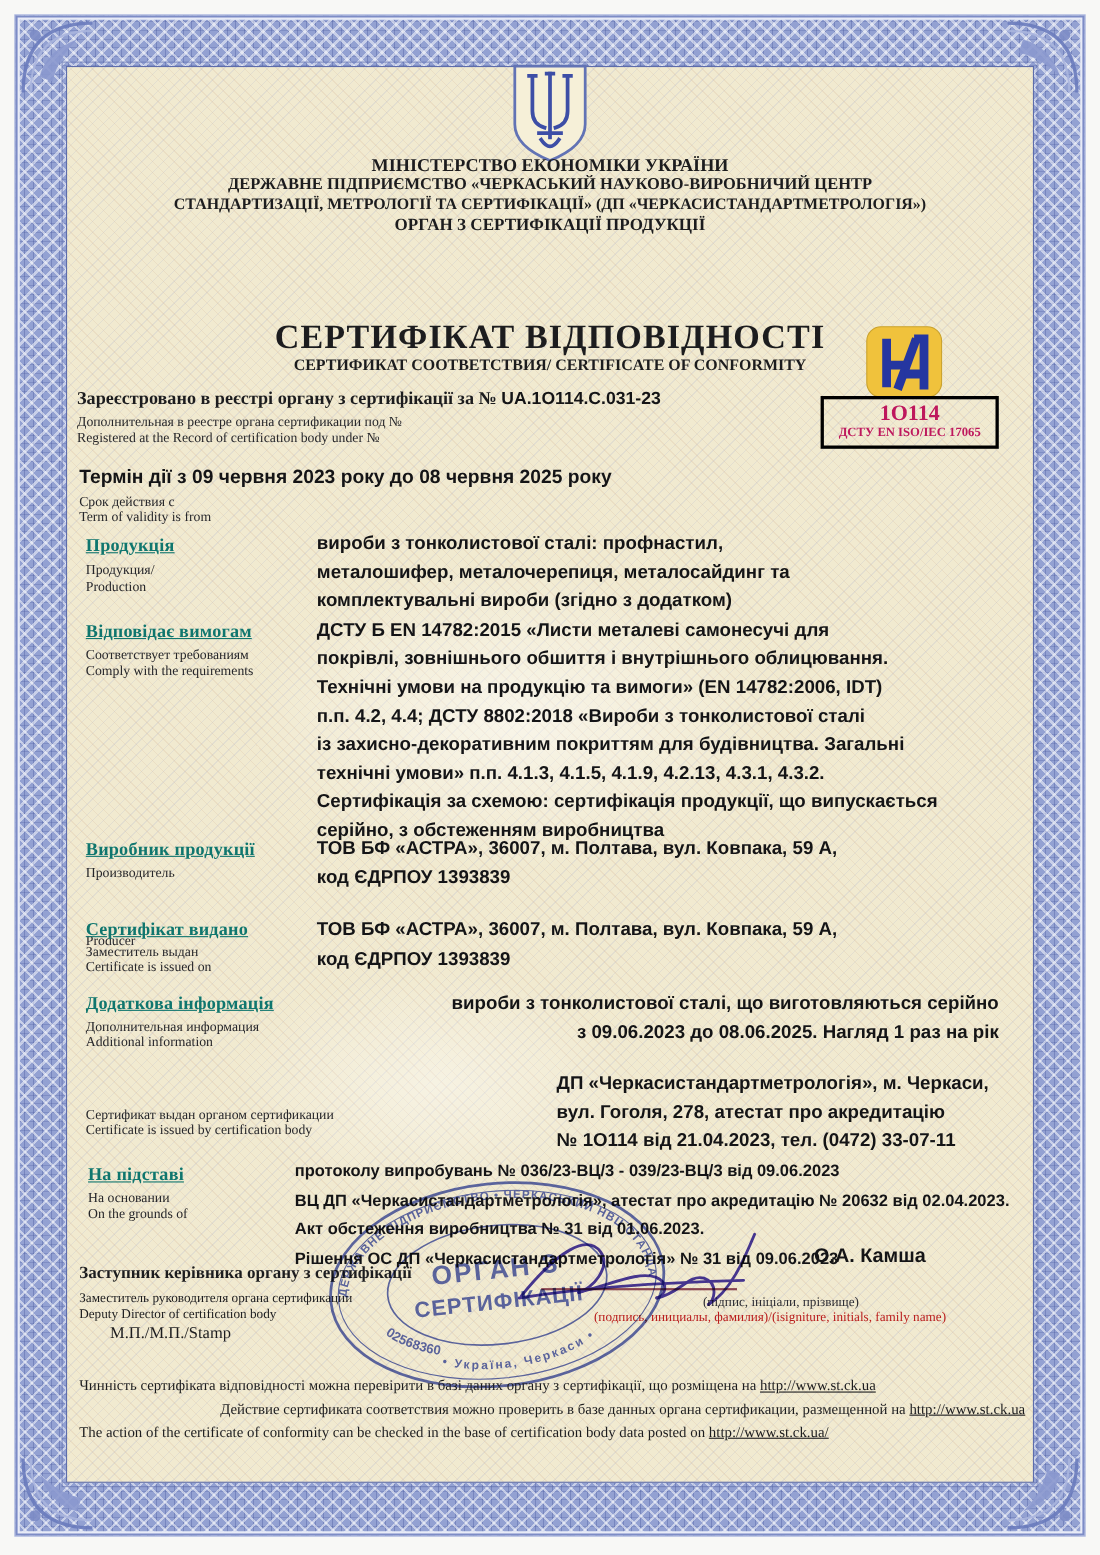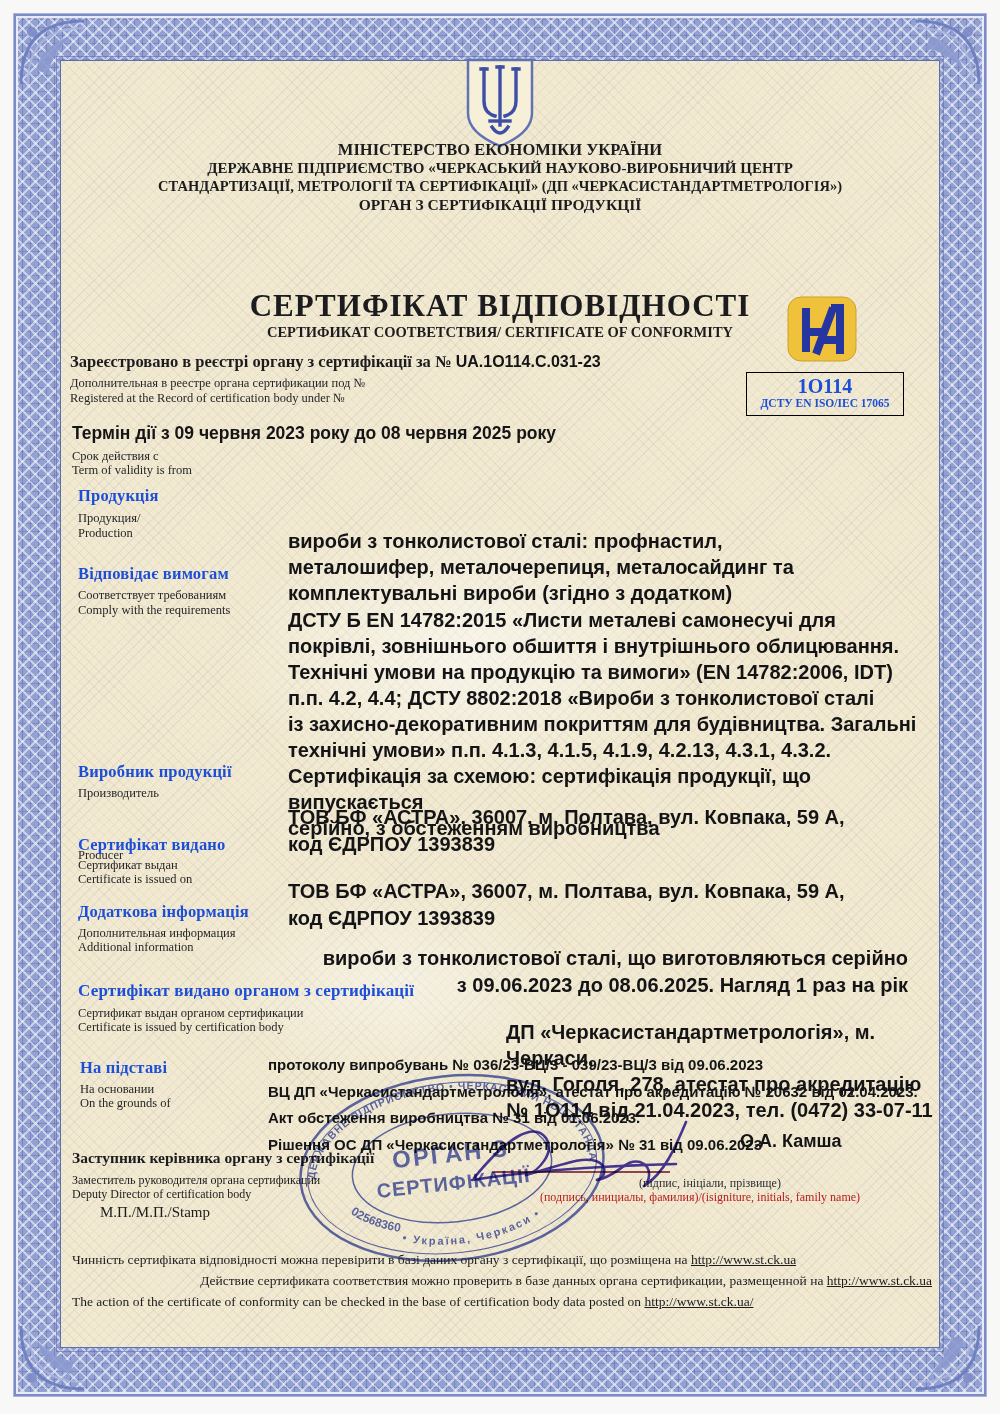--- a/index.html
+++ b/index.html
@@ -32,27 +32,27 @@
   .c-br{right:18px;bottom:22px;transform:rotate(180deg);}
   .c-bl{left:18px;bottom:22px;transform:rotate(270deg);}
 
   
   .serifB{font-family:"Liberation Serif",serif;font-weight:bold;}
   .serif{font-family:"Liberation Serif",serif;}
   .sansB{font-family:"Liberation Sans",sans-serif;font-weight:bold;color:#141416;}
   .ctr{left:65px;right:65px;text-align:center;}
   .pre{white-space:pre-line;}
   .small{font-size:12.5px;line-height:14px;color:#26262a;}
-  .lbl{font-size:16.5px;letter-spacing:.2px;color:#1d4ed8;}
-  .val{font-size:20px;line-height:26px;margin-top:47px;}
+  .lbl{font-size:16.5px;letter-spacing:.2px;color:#0f766e;text-decoration:underline;}
+  .val{font-size:17px;line-height:26px;}
   a.url{color:inherit;text-decoration:underline;}
 
   
-  .mark-box{position:absolute;left:746px;top:372px;width:156px;height:42px;
-    border:1px solid #000000;text-align:center;color:#1d4ed8;}
+  .mark-box{position:absolute;left:746px;top:360px;width:156px;height:42px;
+    border:3px solid #000000;text-align:center;color:#be185d;}
   .mark-num{font-size:20px;line-height:22px;font-weight:bold;font-family:"Liberation Serif",serif;margin-top:2px;}
   .mark-std{font-size:11.5px;line-height:13px;font-weight:bold;font-family:"Liberation Serif",serif;}
 
   .sigline{position:absolute;left:492px;top:1171px;width:178px;height:2px;background:#8a4550;}
   .stampwrap{position:absolute;left:292px;top:1068px;width:320px;height:200px;
      transform:rotate(-6deg);opacity:.85;mix-blend-mode:multiply;}
   .sigwrap{position:absolute;left:468px;top:1114px;width:235px;height:78px;mix-blend-mode:multiply;}
 </style>
 </head>
 <body>
@@ -157,32 +157,31 @@
 Сертифікація за схемою: сертифікація продукції, що випускається
 серійно, з обстеженням виробництва</div>
 
   <div class="abs serifB lbl" style="left:78px;top:762px;">Виробник продукції</div>
   <div class="abs serif small" style="left:78px;top:786px;">Производитель</div>
   <div class="abs serif small" style="left:78px;top:848px;">Producer</div>
   <div class="abs sansB val pre" style="left:288px;top:757px;width:620px;line-height:27px;">ТОВ БФ «АСТРА», 36007, м. Полтава, вул. Ковпака, 59 А,
 код ЄДРПОУ 1393839</div>
 
   <div class="abs serifB lbl" style="left:78px;top:835px;">Сертифікат видано</div>
-  <div class="abs serif small" style="left:78px;top:858px;">Сертификат выдан</div>
+  <div class="abs serif small" style="left:78px;top:858px;">Заместитель выдан</div>
   <div class="abs serif small" style="left:78px;top:872px;">Certificate is issued on</div>
   <div class="abs sansB val pre" style="left:288px;top:831px;width:620px;line-height:27px;">ТОВ БФ «АСТРА», 36007, м. Полтава, вул. Ковпака, 59 А,
 код ЄДРПОУ 1393839</div>
 
   <div class="abs serifB lbl" style="left:78px;top:902px;">Додаткова інформація</div>
   <div class="abs serif small" style="left:78px;top:926px;">Дополнительная информация</div>
   <div class="abs serif small" style="left:78px;top:940px;">Additional information</div>
   <div class="abs sansB val pre" style="left:288px;top:898px;width:620px;line-height:27px;text-align:right;">вироби з тонколистової сталі, що виготовляються серійно
 з 09.06.2023 до 08.06.2025. Нагляд 1 раз на рік</div>
 
-  <div class="abs serifB lbl" style="left:78px;top:981px;font-size:17px;">Сертифікат видано органом з сертифікації</div>
   <div class="abs serif small" style="left:78px;top:1006px;">Сертификат выдан органом сертификации</div>
   <div class="abs serif small" style="left:78px;top:1020px;">Certificate is issued by certification body</div>
   <div class="abs sansB val pre" style="left:506px;top:972px;width:430px;">ДП «Черкасистандартметрологія», м. Черкаси,
 вул. Гоголя, 278, атестат про акредитацію
 № 1О114 від 21.04.2023, тел. (0472) 33-07-11</div>
 
   <div class="abs serifB lbl" style="left:80px;top:1058px;">На підставі</div>
   <div class="abs serif small" style="left:80px;top:1082px;">На основании</div>
   <div class="abs serif small" style="left:80px;top:1096px;">On the grounds of</div>
   <div class="abs sansB pre" style="left:268px;top:1052px;width:690px;font-size:15px;line-height:26.5px;">протоколу випробувань № 036/23-ВЦ/3 - 039/23-ВЦ/3 від 09.06.2023

